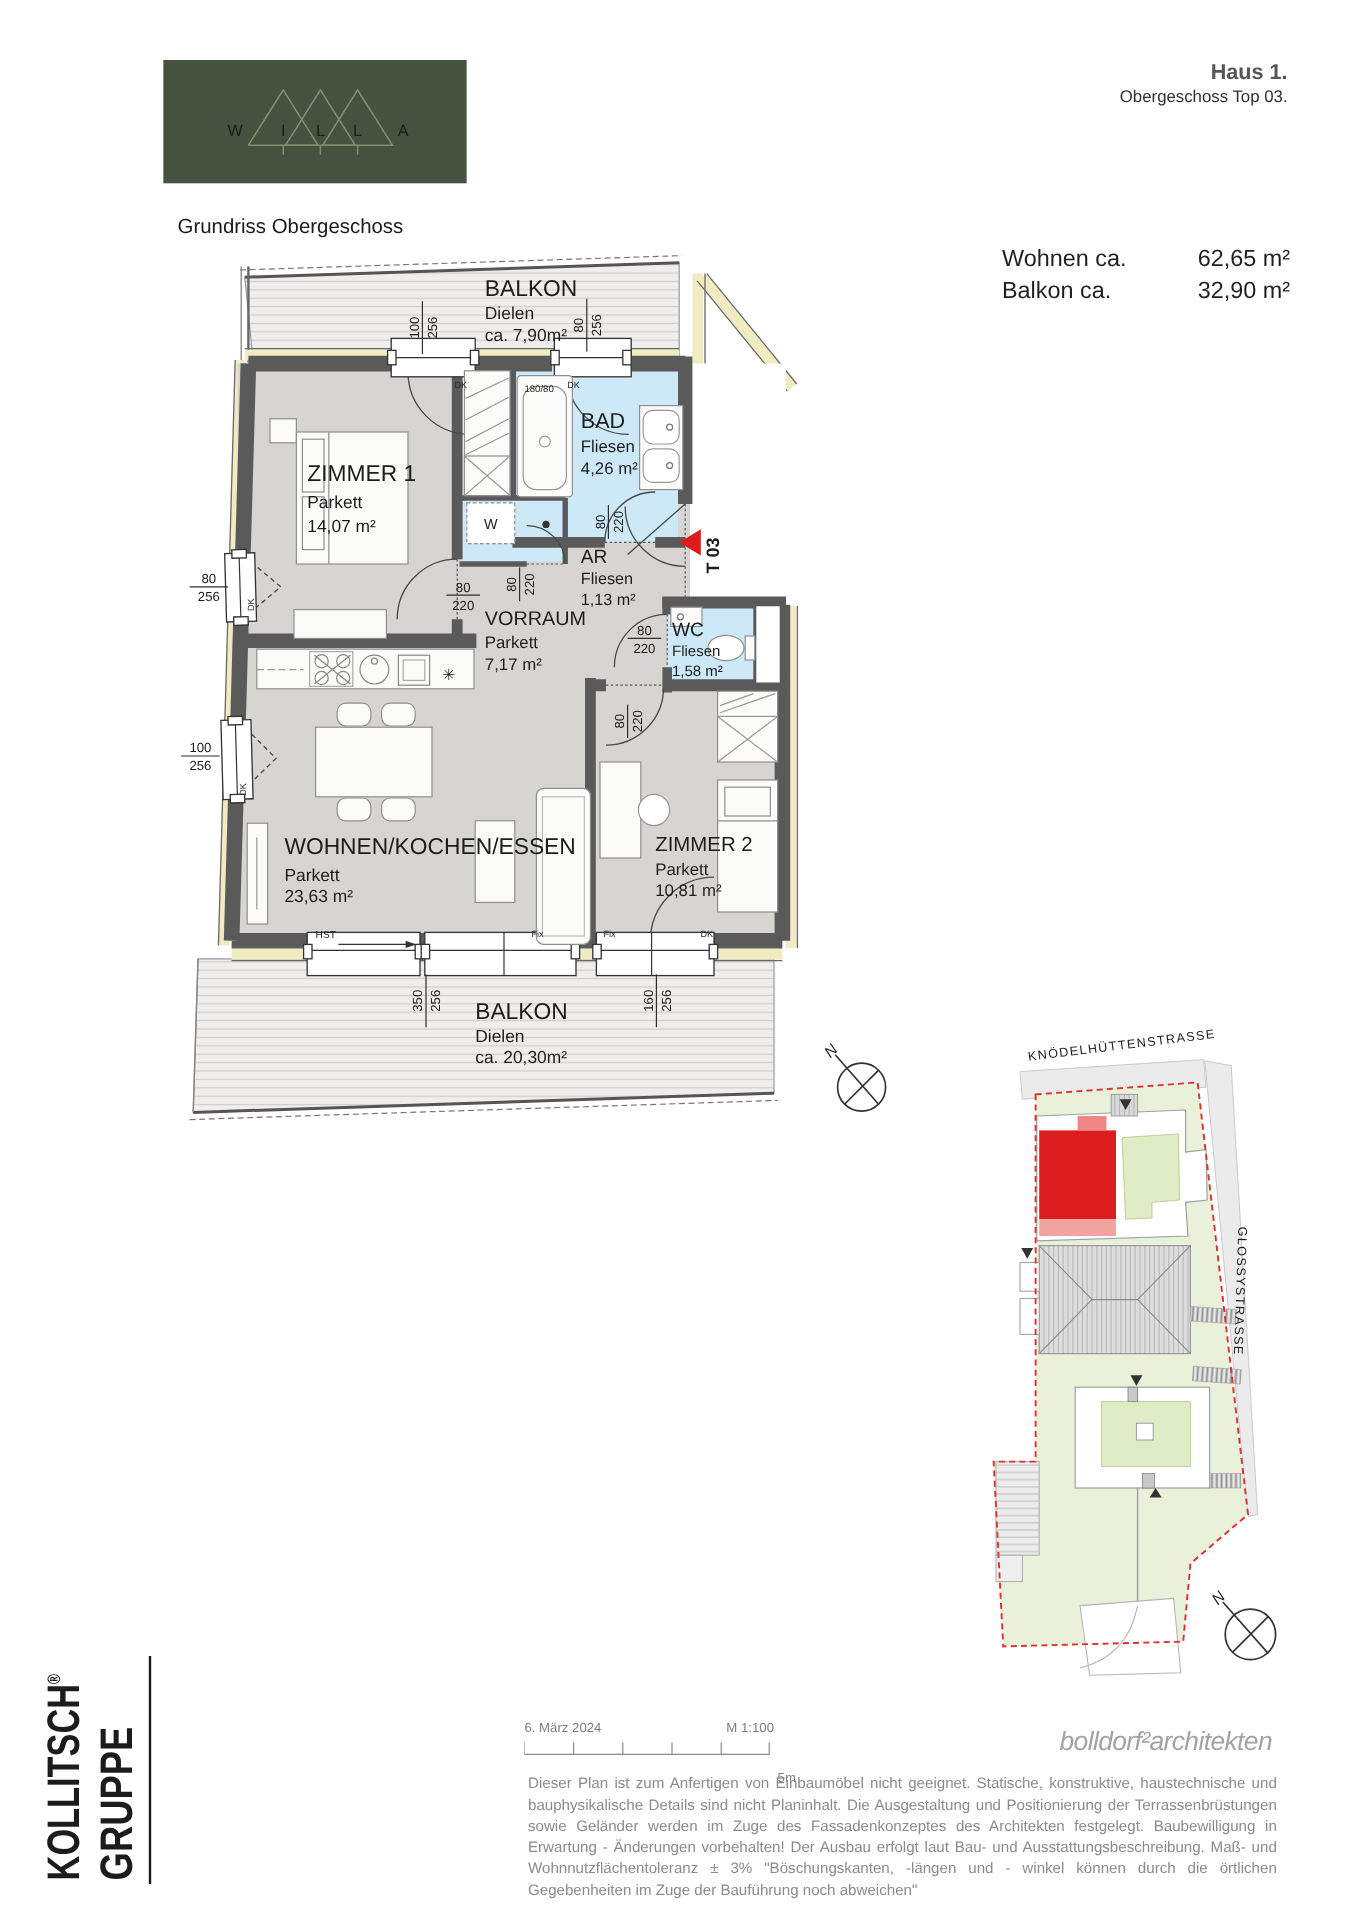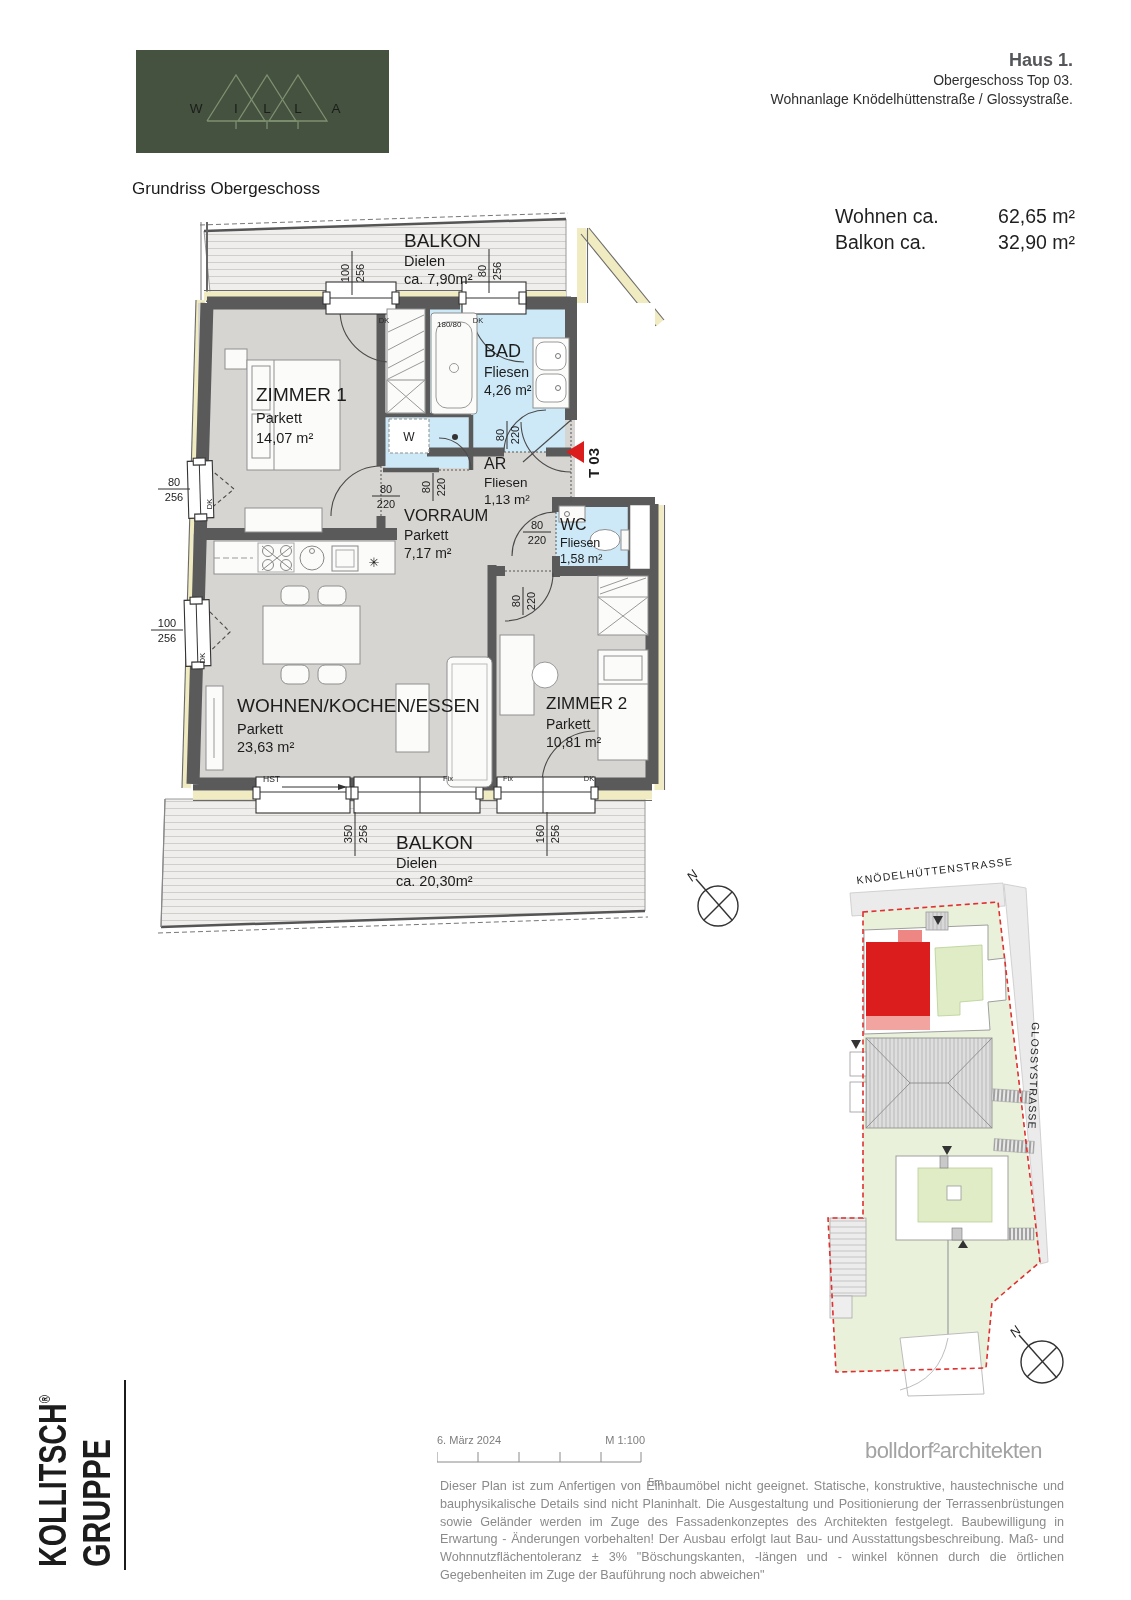--- a/index.html
+++ b/index.html
@@ -3,41 +3,41 @@
 <meta charset="utf-8">
 <style>
   html,body{margin:0;padding:0;background:#fff;}
   .sheet{position:relative;width:1131px;height:1600px;background:#fff;overflow:hidden;
          font-family:"Liberation Sans",sans-serif;color:#1c1c1c;}
   .abs{position:absolute;}
   
   .hdr-right{right:58px;top:50px;text-align:right;}
   .hdr-title{font-size:18px;font-weight:bold;color:#55565a;line-height:1.15;}
   .hdr-sub{font-size:14px;color:#303030;line-height:1.35;}
-  .plan-title{left:132px;top:179px;font-size:17px;color:#1a1a1a;}
+  .plan-title{left:148px;top:179px;font-size:17px;color:#1a1a1a;}
   
   .areas{left:835px;top:203px;width:240px;font-size:19.5px;color:#1f1f1f;}
   .areas .row{display:flex;justify-content:space-between;line-height:1.35;gap:32px;}
   
   svg text{font-family:"Liberation Sans",sans-serif;fill:#1c1c1c;}
   .dim line{stroke:#2e2e2e;stroke-width:1;}
   .dim text{font-size:11px;text-anchor:middle;fill:#1c1c1c;}
   .tiny{font-size:7.5px;fill:#2a2a2a;}
   .wall{stroke:#5a5a5a;fill:none;}
   .gapdot{stroke:#555;stroke-width:1;stroke-dasharray:2 2;fill:none;}
   .arc{stroke:#4a4a4a;stroke-width:1.1;fill:none;}
   .furn{stroke:#8f8f8f;stroke-width:1;fill:#fbfbfa;}
   .win rect{fill:#fff;stroke:#333;stroke-width:1.1;}
   .win line{stroke:#333;stroke-width:1;}
   
   .divider{left:124px;top:1380px;width:2px;height:190px;background:#1b1b1b;}
   .scalewrap{left:437px;top:1434px;width:208px;font-size:11px;color:#7d7d7d;}
   .scalewrap .row{display:flex;justify-content:space-between;margin-bottom:3px;}
   .fivem{left:648px;top:1452px;font-size:11px;color:#7d7d7d;margin-top:24px;}
-  .architect{right:89px;top:1438px;font-size:22px;color:#a3a3a3;letter-spacing:-0.5px;}
+  .architect{right:71px;top:1438px;font-size:22px;font-style:italic;color:#a3a3a3;letter-spacing:-0.5px;}
   .disclaimer{left:440px;top:1478px;width:624px;font-size:12.6px;line-height:17.8px;
               color:#8b8b8b;text-align:justify;}
 </style>
 </head>
 <body>
 
 <div class="sheet">
 
   <svg class="abs" style="left:136px;top:50px;" width="253" height="103" viewBox="0 0 253 103">
     <rect x="0" y="0" width="253" height="103" fill="#44523f"></rect>
@@ -54,21 +54,20 @@
       <text x="100" y="63">I</text>
       <text x="131" y="63">L</text>
       <text x="162" y="63">L</text>
       <text x="200" y="63">A</text>
     </g>
   </svg>
 
   <div class="abs hdr-right">
     <div class="hdr-title">Haus 1.</div>
     <div class="hdr-sub">Obergeschoss Top 03.</div>
-    <div class="hdr-sub">Wohnanlage Knödelhüttenstraße / Glossystraße.</div>
   </div>
 
   <div class="abs plan-title">Grundriss Obergeschoss</div>
 
   <div class="abs areas">
     <div class="row">
       <span>Wohnen ca.</span>
       <span>62,65 m²</span>
     </div>
     <div class="row">

